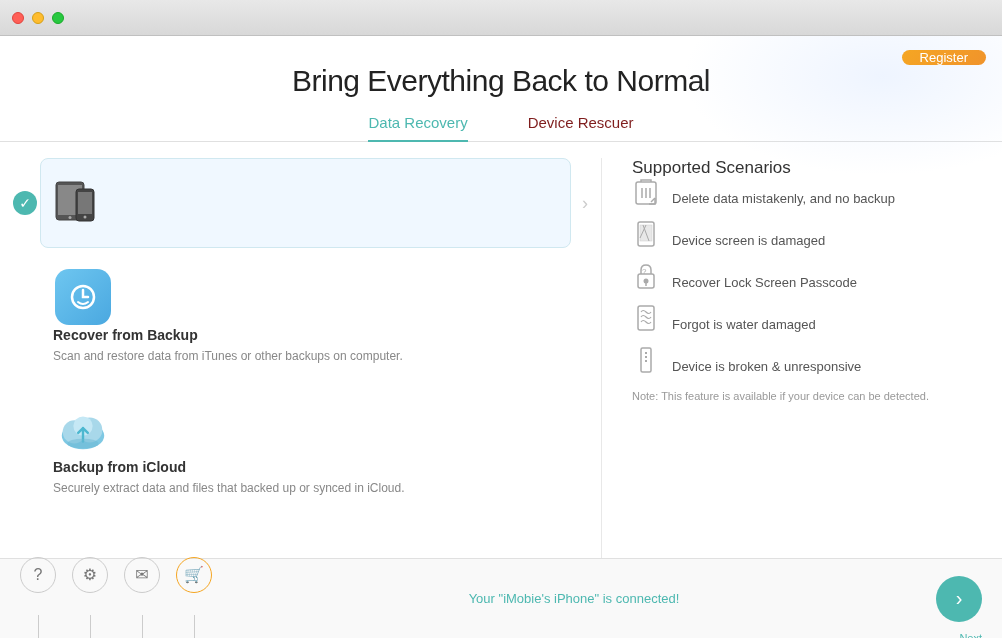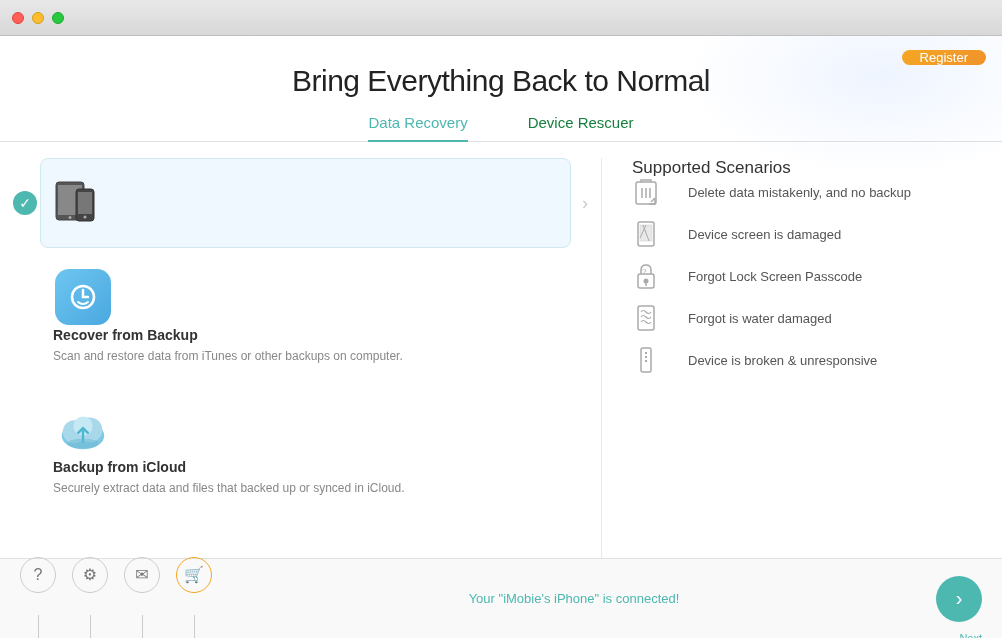--- a/index.html
+++ b/index.html
@@ -81,21 +81,21 @@
       display: flex;
       justify-content: center;
       gap: 60px;
       margin-top: 16px;
       border-bottom: 1px solid #e0e0e0;
       padding-bottom: 0;
     }
     .tab {
       padding-bottom: 10px;
       font-size: 15px;
-      color: #15803d;
+      color: #7f1d1d;
       cursor: pointer;
       position: relative;
     }
     .tab.active {
       color: #4db8b0;
     }
     .tab.active::after {
       content: '';
       position: absolute;
       bottom: -1px;
@@ -197,22 +197,22 @@
       flex-shrink: 0;
     }
     .right-panel h2 {
       font-size: 17px;
       font-weight: 500;
       color: #333;
     }
 
     .scenario-item {
       display: flex;
-      align-items: center;
-      gap: 28px;
+      align-items: flex-end;
+      gap: 12px;
       margin-bottom: 14px;
     }
     .scenario-icon {
       width: 28px;
       height: 28px;
       flex-shrink: 0;
       display: flex;
       align-items: center;
       justify-content: center;
     }
@@ -448,21 +448,21 @@
       <div class="scenario-item">
         <div class="scenario-icon">
           <svg width="26" height="28" viewBox="0 0 26 28" fill="none">
             <rect x="5" y="12" width="16" height="14" rx="2" stroke="#aaa" stroke-width="1.5"></rect>
             <path d="M8 12 L8 8 Q8 3 13 3 Q18 3 18 8 L18 12" stroke="#aaa" stroke-width="1.5" fill="none"></path>
             <circle cx="13" cy="19" r="2.5" fill="#aaa"></circle>
             <line x1="13" y1="21" x2="13" y2="24" stroke="#aaa" stroke-width="1.5"></line>
             <text x="9" y="12" font-size="8" fill="#aaa">?</text>
           </svg>
         </div>
-        <span class="scenario-text">Forgot Lock Screen Passcode</span>
+        <span class="scenario-text">Recover Lock Screen Passcode</span>
       </div>
 
       <div class="scenario-item">
         <div class="scenario-icon">
           <svg width="26" height="28" viewBox="0 0 26 28" fill="none">
             <rect x="5" y="2" width="16" height="24" rx="2" stroke="#aaa" stroke-width="1.5"></rect>
             <path d="M8 8 Q10 5 13 8 Q16 11 18 8" stroke="#aaa" stroke-width="1.2" fill="none"></path>
             <path d="M8 13 Q10 10 13 13 Q16 16 18 13" stroke="#aaa" stroke-width="1.2" fill="none"></path>
             <path d="M8 18 Q10 15 13 18 Q16 21 18 18" stroke="#aaa" stroke-width="1.2" fill="none"></path>
           </svg>
@@ -475,20 +475,21 @@
           <svg width="26" height="28" viewBox="0 0 26 28" fill="none">
             <rect x="8" y="2" width="10" height="24" rx="1.5" stroke="#aaa" stroke-width="1.5" fill="none"></rect>
             <line x1="13" y1="6" x2="13" y2="8" stroke="#aaa" stroke-width="2"></line>
             <line x1="13" y1="10" x2="13" y2="12" stroke="#aaa" stroke-width="2"></line>
             <line x1="13" y1="14" x2="13" y2="16" stroke="#aaa" stroke-width="2"></line>
           </svg>
         </div>
         <span class="scenario-text">Device is broken &amp; unresponsive</span>
       </div>
 
+      <p class="note-text">Note: This feature is available if your device can be detected.</p>
     </div>
   </div>
 
   <div class="bottom-bar">
 
     <div class="bottom-icons">
 
       <div class="bottom-icon-item">
         <div class="bottom-icon-circle">?</div>
         <div class="connector-line"></div>

